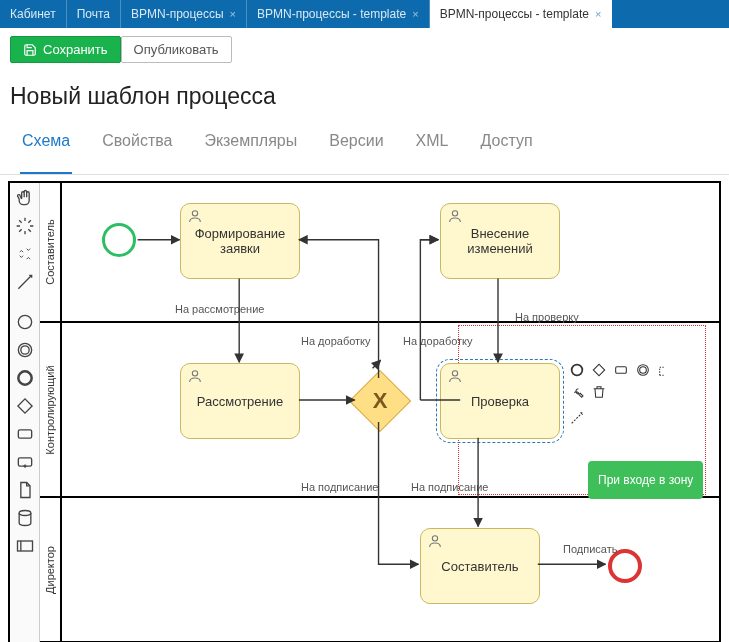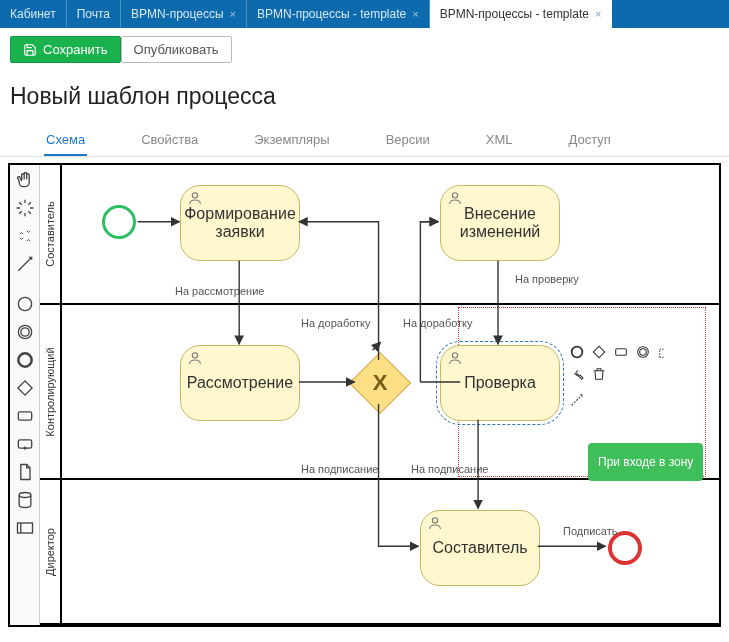--- a/index.html
+++ b/index.html
@@ -75,26 +75,25 @@
   }
 
   
   .viewtabs {
     display: flex;
     gap: 28px;
     padding: 6px 20px 0 20px;
     border-bottom: 1px solid #e0e0e0;
   }
   .vtab {
-    padding: 6px 2px 7px 2px;
+    padding: 6px 2px 22px 2px;
     color: #888;
-    font-size: 13px;
+    font-size: 16px;
     cursor: pointer;
     border-bottom: 2px solid transparent;
-    margin-left: 24px;
   }
   .vtab.active {
     color: #1e78c8;
     border-bottom-color: #1e78c8;
   }
 
   
   .diagram-wrap {
     display: flex;
     margin: 6px 8px 8px 8px;
@@ -157,26 +156,26 @@
     left: 22px; right: 0; top: 0; bottom: 0;
   }
 
   
   .task {
     position: absolute;
     width: 120px;
     height: 76px;
     background: #fff8cf;
     border: 1px solid #c7b863;
-    border-radius: 20px;
+    border-radius: 10px;
     display: flex;
     align-items: center;
     justify-content: center;
     text-align: center;
-    font-size: 16px;
+    font-size: 13px;
     padding: 4px 8px;
     color: #333;
   }
   .task .user-icon {
     position: absolute;
     top: 4px; left: 6px;
     width: 16px; height: 16px;
     color: #777;
   }
   .task.selected {
@@ -503,21 +502,21 @@
           <path d="M4 21c0-4 4-6 8-6s8 2 8 6"></path>
         </svg>
       <span>Составитель</span>
     </div>
 
     <div class="end-ev" style="left:568px;top:366px"></div>
 
     <div class="edge-label" style="left:122px;top:120px">На рассмотрение</div>
     <div class="edge-label" style="left:248px;top:152px">На доработку</div>
     <div class="edge-label" style="left:350px;top:152px">На доработку</div>
-    <div class="edge-label" style="left:462px;top:108px">На проверку</div>
+    <div class="edge-label" style="left:462px;top:128px">На проверку</div>
     <div class="edge-label" style="left:248px;top:298px">На подписание</div>
     <div class="edge-label" style="left:358px;top:298px">На подписание</div>
     <div class="edge-label" style="left:510px;top:360px">Подписать</div>
 
     <svg class="arrows" viewBox="0 0 660 460" preserveAspectRatio="none">
       <defs>
         <marker id="ah" viewBox="0 0 10 10" refX="9" refY="5" markerWidth="7" markerHeight="7" orient="auto">
           <path d="M0 0L10 5L0 10z" fill="#333"></path>
         </marker>
       </defs>

